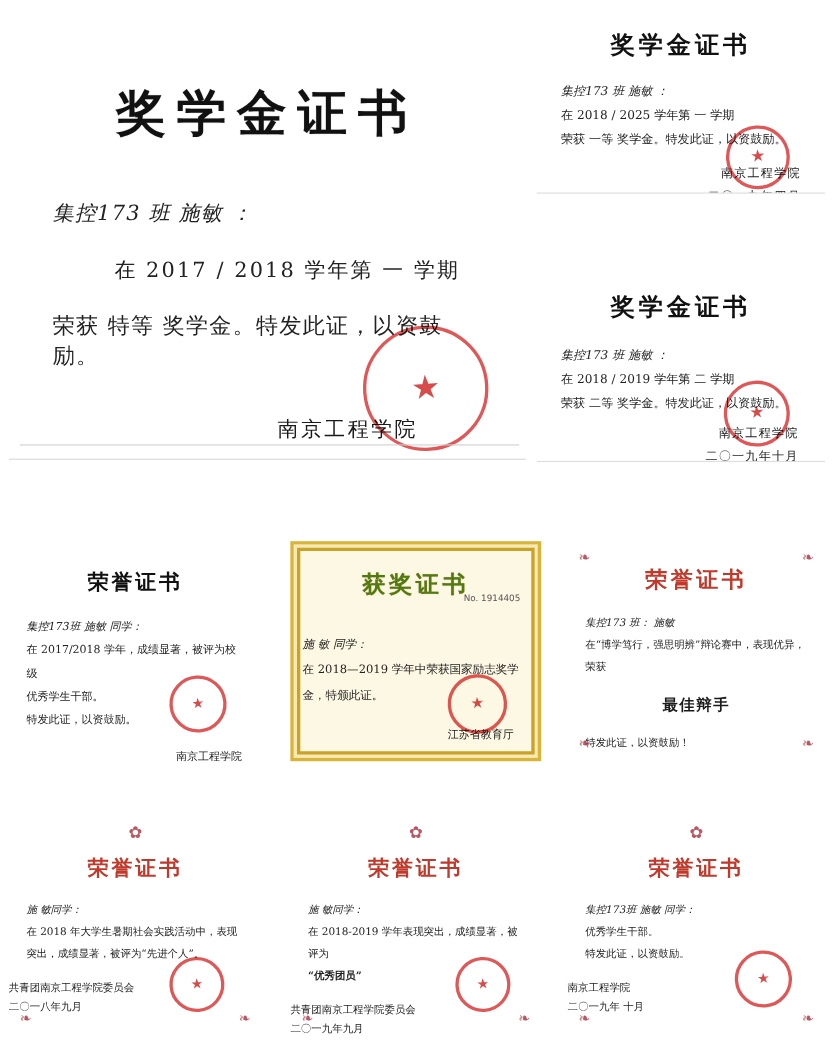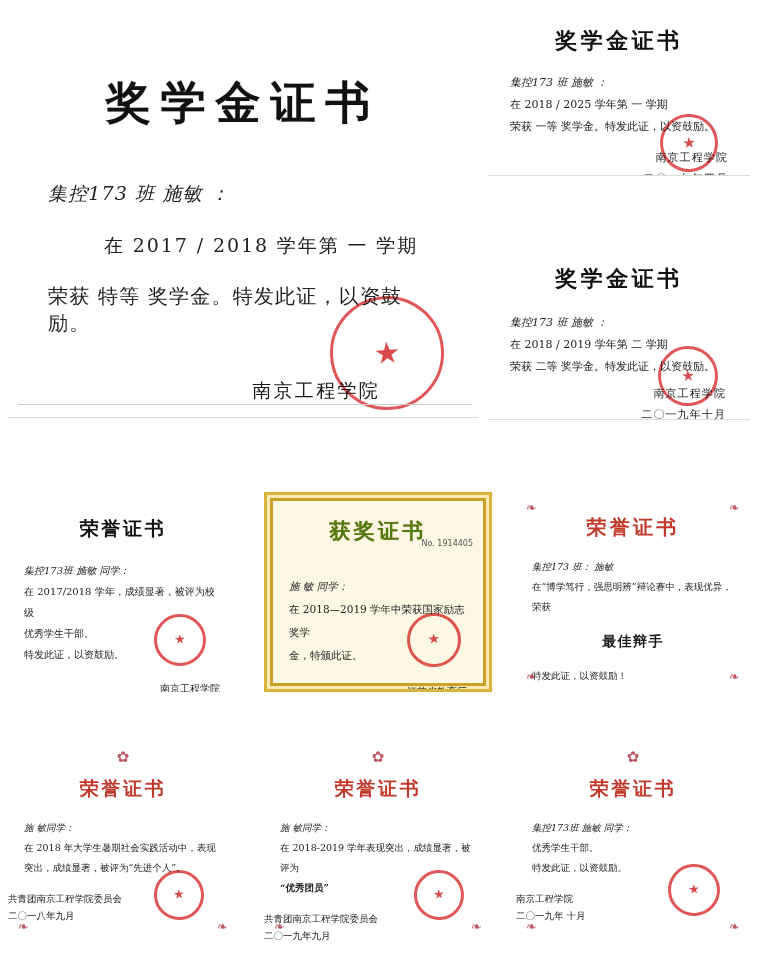--- a/index.html
+++ b/index.html
@@ -96,21 +96,21 @@
   
   #m2{
     background:#fdf8e3;
     border:3px solid #d9b43a;
     box-shadow:inset 0 0 0 3px #f6e9b4, inset 0 0 0 6px #c9a227;
     padding:0;
   }
   #m2 .title{font-size:21px;margin-top:22px;color:#4d7c0f;letter-spacing:.16em;
              text-shadow:0 0 1px rgba(192,57,43,.5);}
   #m2 .no{position:absolute;right:16px;top:44px;font-size:8px;color:#555;}
-  #m2 .body{margin-top:30px;padding:0 22px;font-size:10.5px;line-height:2.2;color:#222;}
+  #m2 .body{margin-top:30px;padding:0 8px;font-size:10.5px;line-height:2.2;color:#222;}
   #m2 .sign{margin-top:16px;text-align:right;padding-right:22px;font-size:10px;line-height:1.8;}
 
   #m3 .title{font-size:20px;margin-top:22px;color:#c0392b;letter-spacing:.16em;}
   #m3 .body{margin-top:16px;padding:0 16px;font-size:9.5px;line-height:2.1;}
   #m3 .big{font-size:14px;font-weight:bold;text-align:center;margin-top:10px;letter-spacing:.1em;}
 
   
   .row3{top:742px;height:200px;}
   #b1{left:8px;width:230px;}
   #b2{left:264px;width:228px;}

